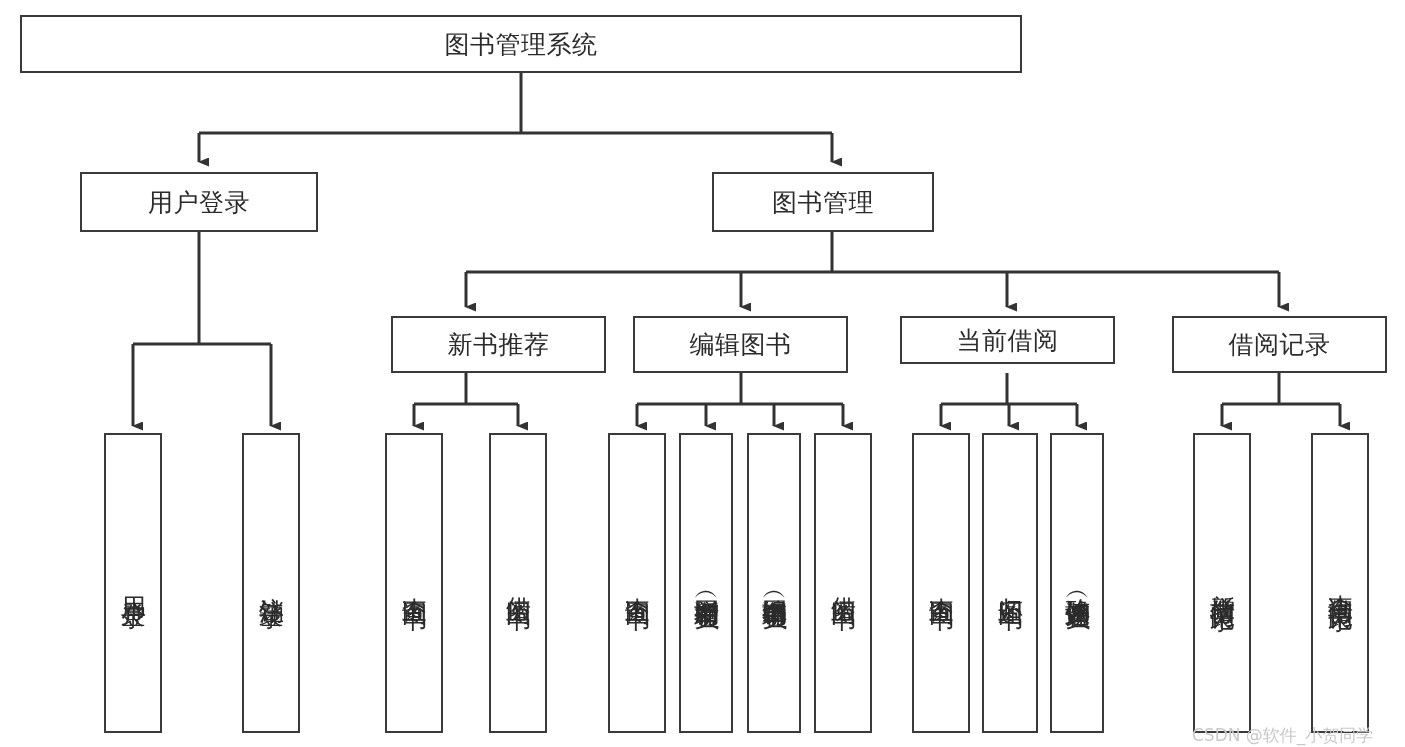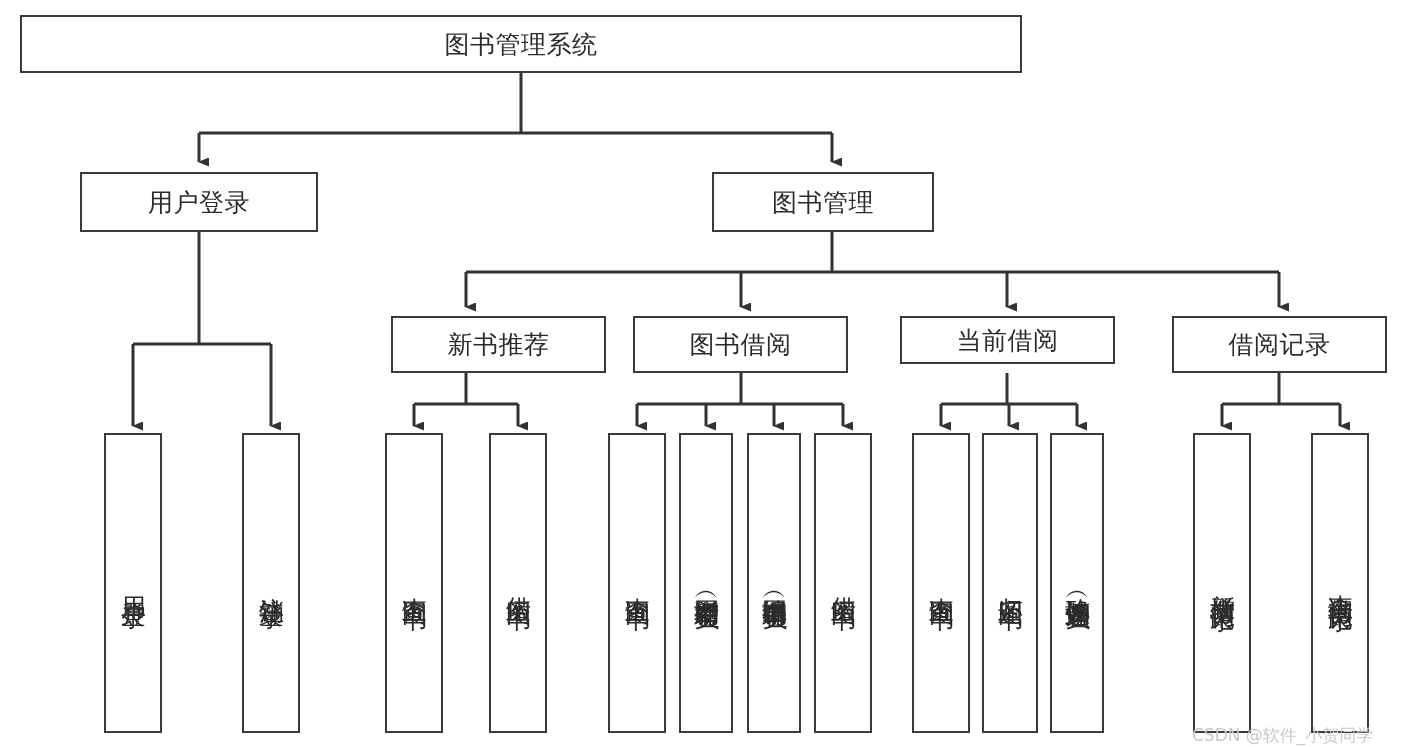--- a/index.html
+++ b/index.html
@@ -145,21 +145,21 @@
 
   <div class="node horiz" style="left:712px; top:172px; width:222px; height:60px;">
     <span class="node-label">图书管理</span>
   </div>
 
   <div class="node horiz" style="left:363px; top:316px; width:215px; height:57px;margin-left:28px;">
     <span class="node-label">新书推荐</span>
   </div>
 
   <div class="node horiz" style="left:633px; top:316px; width:215px; height:57px;">
-    <span class="node-label">图书借阅</span>
+    <span class="node-label">编辑图书</span>
   </div>
 
   <div class="node horiz" style="left:900px; top:316px; width:215px; height:48px;">
     <span class="node-label">当前借阅</span>
   </div>
 
   <div class="node horiz" style="left:1172px; top:316px; width:215px; height:57px;">
     <span class="node-label">借阅记录</span>
   </div>
 

